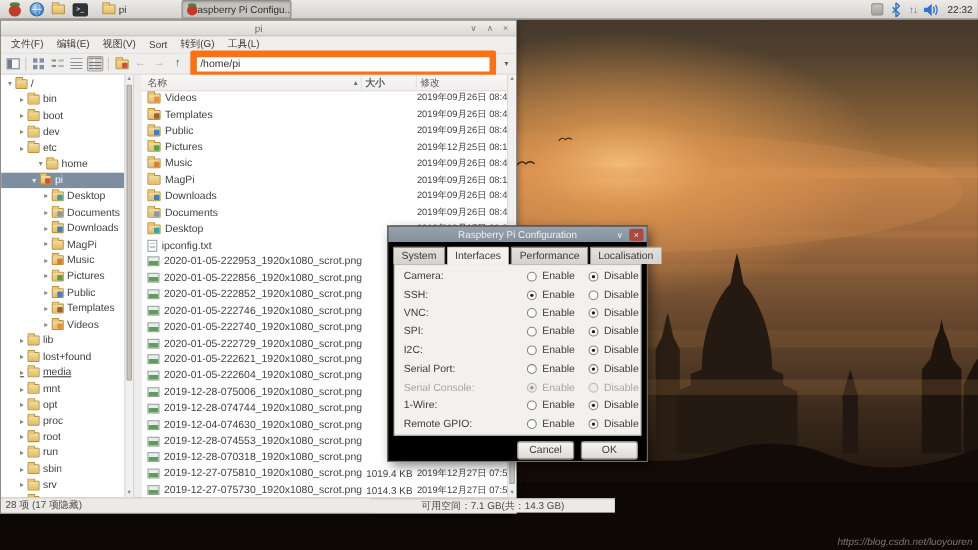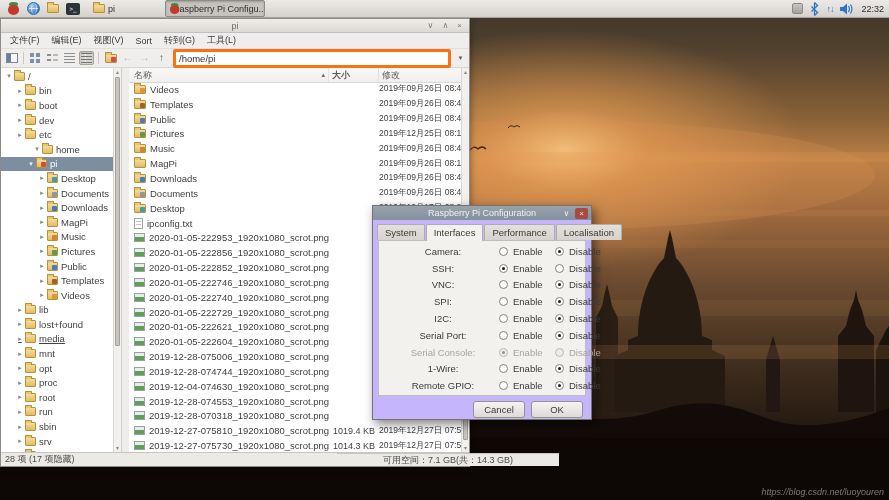--- a/index.html
+++ b/index.html
@@ -77,21 +77,21 @@
     linear-gradient(#7d92a8,#7d92a8) 6px 6px/4px 4px no-repeat;}
   .ic-compact{width:11px;height:10px;background:
     linear-gradient(#8a8f94,#8a8f94) 0 1px/4px 2px no-repeat,
     linear-gradient(#8a8f94,#8a8f94) 0 6px/4px 2px no-repeat,
     linear-gradient(#b5b9bd,#b5b9bd) 6px 1px/5px 2px no-repeat,
     linear-gradient(#b5b9bd,#b5b9bd) 6px 6px/5px 2px no-repeat;}
   .ic-list{width:11px;height:10px;background:repeating-linear-gradient(#8a8f94 0 1px,transparent 1px 3px);}
   .ic-detail{width:11px;height:10px;background:
     repeating-linear-gradient(#70757a 0 1px,transparent 1px 3px),
     linear-gradient(90deg,transparent 0 4px,#f0eeec 4px 5px,transparent 5px);}
-  .path-input{flex:1;height:13px;border:3px solid #f97316;border-radius:2px;background:#fff;
+  .path-input{flex:1;height:13px;border:6px solid #f97316;border-radius:2px;background:#fff;
     font:9.5px "Liberation Sans","DejaVu Sans",sans-serif;color:#333;padding:0 3px;margin:0 2px;outline:none;}
   .path-drop{width:11px;text-align:center;font-size:7px;color:#5a5a58;}
   
   .main{flex:1;display:flex;min-height:0;}
   .tree-panel{width:120px;background:#fff;border-right:1px solid #d4d1cd;position:relative;overflow:hidden;flex:0 0 120px;}
   .tree-rows{position:absolute;left:0;top:1px;right:8px;bottom:0;overflow:hidden;}
   .tree-row{display:flex;align-items:center;height:14.6px;font-size:9.5px;color:#424242;white-space:nowrap;}
   .tree-row.sel{background:#7c8e9f;color:#fff;}
   .expander{width:10px;font-size:7px;color:#8a8884;text-align:center;flex:0 0 10px;}
   .tree-row.sel .expander{color:#e8edf1;}
@@ -115,34 +115,34 @@
   .vscroll .sarrow.dn{bottom:0;}
   .sthumb{position:absolute;left:1px;right:1px;background:#c7c4bf;border:1px solid #a5a29d;border-radius:1px;box-sizing:border-box;}
   .list-thumb{top:55%;height:42%;}
   .tree-thumb{top:9px;height:70%;}
   .statusbar{height:13px;border-top:1px solid #c9c6c2;background:#eceae7;display:flex;align-items:center;
     font-size:9px;color:#4a4a48;padding-left:4px;flex:0 0 13px;overflow:hidden;white-space:nowrap;}
   .free-space{position:absolute;left:337px;top:453px;width:222px;height:13px;z-index:12;background:#eceae7;
     border-top:1px solid #c9c6c2;font-size:9px;color:#4a4a48;display:flex;align-items:center;justify-content:center;
     box-sizing:border-box;white-space:nowrap;overflow:hidden;}
   
-  .dialog{position:absolute;left:352px;top:205px;width:220px;height:215px;z-index:20;background:#c4b5fd;
-    border:1px solid #76736e;box-sizing:border-box;box-shadow:3px 4px 10px rgba(0,0,0,.5);display:flex;flex-direction:column;margin-left:20px;}
+  .dialog{position:absolute;left:352px;top:205px;width:237px;height:215px;z-index:20;background:#000000;
+    border:1px solid #76736e;box-sizing:border-box;box-shadow:3px 4px 10px rgba(0,0,0,.5);display:flex;flex-direction:column;}
   .dlg-title{height:14px;background:linear-gradient(#97a2ad,#84909b);display:flex;align-items:center;position:relative;flex:0 0 14px;}
   .dlg-title .title{position:absolute;left:0;right:0;text-align:center;font-size:9px;color:#eef1f4;}
   .dlg-controls{margin-left:auto;display:flex;gap:2px;padding-right:3px;z-index:1;}
   .dlg-controls .dbtn{width:13px;height:11px;font-size:8px;line-height:11px;text-align:center;color:#e9edf0;border-radius:2px;}
   .dlg-controls .dbtn.close{background:#a84a40;}
   .dlg-tabs{display:flex;padding:4px 4px 0;flex:0 0 auto;}
   .tab{font-size:9.5px;color:#3a3a3a;background:linear-gradient(#e4e1dd,#d6d3ce);border:1px solid #b0ada8;
     border-bottom:none;padding:2px 7px 2px;margin-right:1px;border-radius:2px 2px 0 0;position:relative;}
   .tab.active{background:#f2f1ee;padding-bottom:3px;margin-bottom:-1px;z-index:2;}
   .notebook{margin:0 5px;border:1px solid #c0bdb8;background:#f2f1ee;padding:2px 8px 1px;flex:0 0 auto;position:relative;z-index:1;}
   .cfg-row{display:flex;align-items:center;height:16.8px;font-size:9.5px;color:#3b3b3b;}
-  .cfg-label{width:112px;flex:0 0 112px;overflow:hidden;white-space:nowrap;text-align:center;}
+  .cfg-label{width:112px;flex:0 0 112px;overflow:hidden;white-space:nowrap;}
   .radio-group{width:56px;flex:0 0 56px;display:flex;align-items:center;gap:5px;}
   .radio{width:9px;height:9px;border:1px solid #87847f;border-radius:50%;background:#fdfdfc;position:relative;box-sizing:border-box;flex:0 0 9px;}
   .radio.on::after{content:"";position:absolute;left:2px;top:2px;width:3px;height:3px;background:#1f1f1f;border-radius:50%;}
   .radio-label{font-size:9.5px;}
   .cfg-row.dis .cfg-label,.cfg-row.dis .radio-label{color:#a8a5a0;}
   .cfg-row.dis .radio{border-color:#bdbab5;background:#ecebe8;}
   .cfg-row.dis .radio.on::after{background:#96938e;}
   .dlg-buttons{display:flex;justify-content:flex-end;gap:6px;padding:5px 8px 0;}
   .btn{font-size:9.5px;color:#3a3a3a;background:linear-gradient(#f6f4f2,#dddad5);border:1px solid #96938e;
     border-radius:3px;padding:2px 10px;min-width:30px;text-align:center;}

